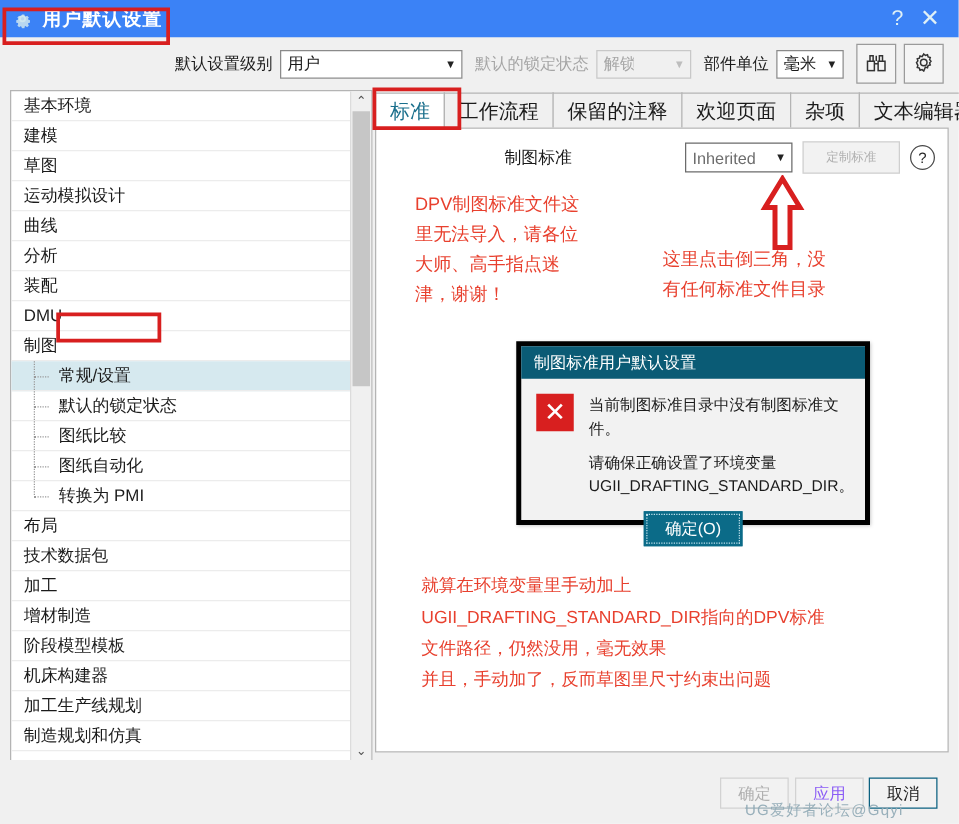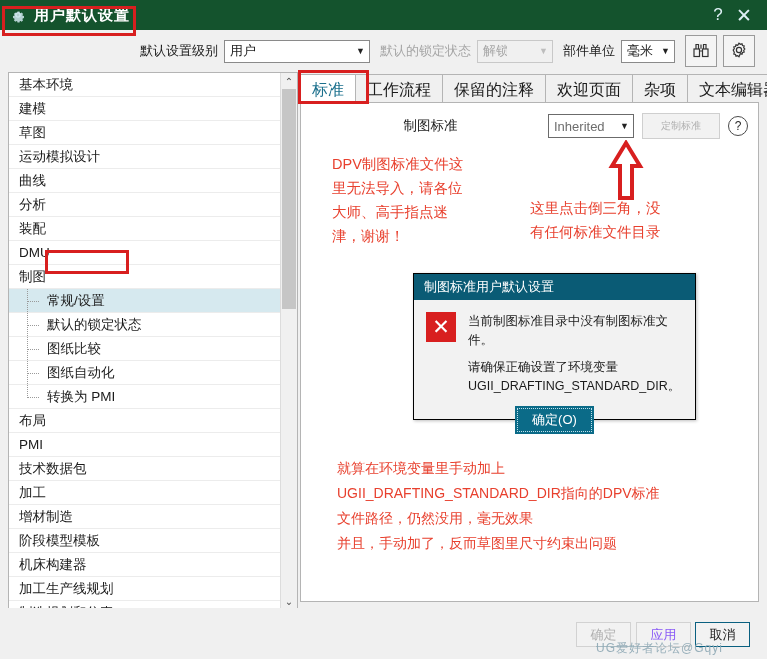--- a/index.html
+++ b/index.html
@@ -8,21 +8,21 @@
     background:#ffffff;
     font-family:"Liberation Sans","DejaVu Sans",sans-serif;
     font-size:13px;color:#1b1b1b;
     overflow:hidden;position:relative;
   }
   .app{position:absolute;inset:0;background:#f0f0f0;}
 
   
   .titlebar{
     position:absolute;left:0;top:0;width:767px;height:30px;
-    background:#14532d;display:flex;align-items:center;
+    background:#3b82f6;display:flex;align-items:center;
   }
   .title-gear{width:16px;height:16px;margin-left:10px;color:#cfe6ef;display:flex;align-items:center;justify-content:center;}
   .title-text{color:#ffffff;font-size:15px;margin-left:8px;letter-spacing:1px;font-weight:bold;}
   .title-spacer{flex:1;}
   .title-btn{color:#dff0f6;font-size:17px;width:26px;text-align:center;cursor:pointer;}
   .title-btn.close{font-size:19px;margin-right:10px;}
 
   
   .redbox{position:absolute;border:3px solid #d81f1f;box-sizing:border-box;pointer-events:none;}
   #rb-title{left:2px;top:6px;width:134px;height:30px;}
@@ -123,21 +123,21 @@
   
   .annot{position:absolute;color:#e8402e;font-size:14.5px;line-height:24px;white-space:pre;}
   #an-left{left:332px;top:152px;}
   #an-right{left:530px;top:196px;}
   #an-bottom{left:337px;top:456px;line-height:25px;font-size:14px;}
   .arrow-up-annot{position:absolute;left:608px;top:140px;}
 
   
   .dlg{
     position:absolute;left:413px;top:273px;width:283px;height:147px;
-    background:#f2f2f2;border:1px solid #000000;box-sizing:border-box;
+    background:#f2f2f2;border:4px solid #000000;box-sizing:border-box;
     box-shadow:1px 1px 3px rgba(0,0,0,.25);
   }
   .dlg-hd{
     height:26px;background:#0a5b75;color:#ffffff;font-size:13px;
     display:flex;align-items:center;padding-left:10px;box-sizing:border-box;
   }
   .dlg-body{display:flex;padding:12px 12px 0 12px;}
   .err-ico{
     width:30px;height:30px;background:#d81f1f;color:#fff;flex:none;
     display:flex;align-items:center;justify-content:center;font-size:21px;margin-right:12px;
@@ -232,21 +232,20 @@
         <div class="tnode"><span>分析</span></div>
         <div class="tnode"><span>装配</span></div>
         <div class="tnode"><span>DMU</span></div>
         <div class="tnode"><span>制图</span></div>
         <div class="tnode child sel"><span>常规/设置</span></div>
         <div class="tnode child"><span>默认的锁定状态</span></div>
         <div class="tnode child"><span>图纸比较</span></div>
         <div class="tnode child"><span>图纸自动化</span></div>
         <div class="tnode child last"><span>转换为 PMI</span></div>
         <div class="tnode"><span>布局</span></div>
-        <div class="tnode"><span>PMI</span></div>
         <div class="tnode"><span>技术数据包</span></div>
         <div class="tnode"><span>加工</span></div>
         <div class="tnode"><span>增材制造</span></div>
         <div class="tnode"><span>阶段模型模板</span></div>
         <div class="tnode"><span>机床构建器</span></div>
         <div class="tnode"><span>加工生产线规划</span></div>
         <div class="tnode"><span>制造规划和仿真</span></div>
       </div>
     <div class="sb">
       <div class="arrow-up">⌃</div>

